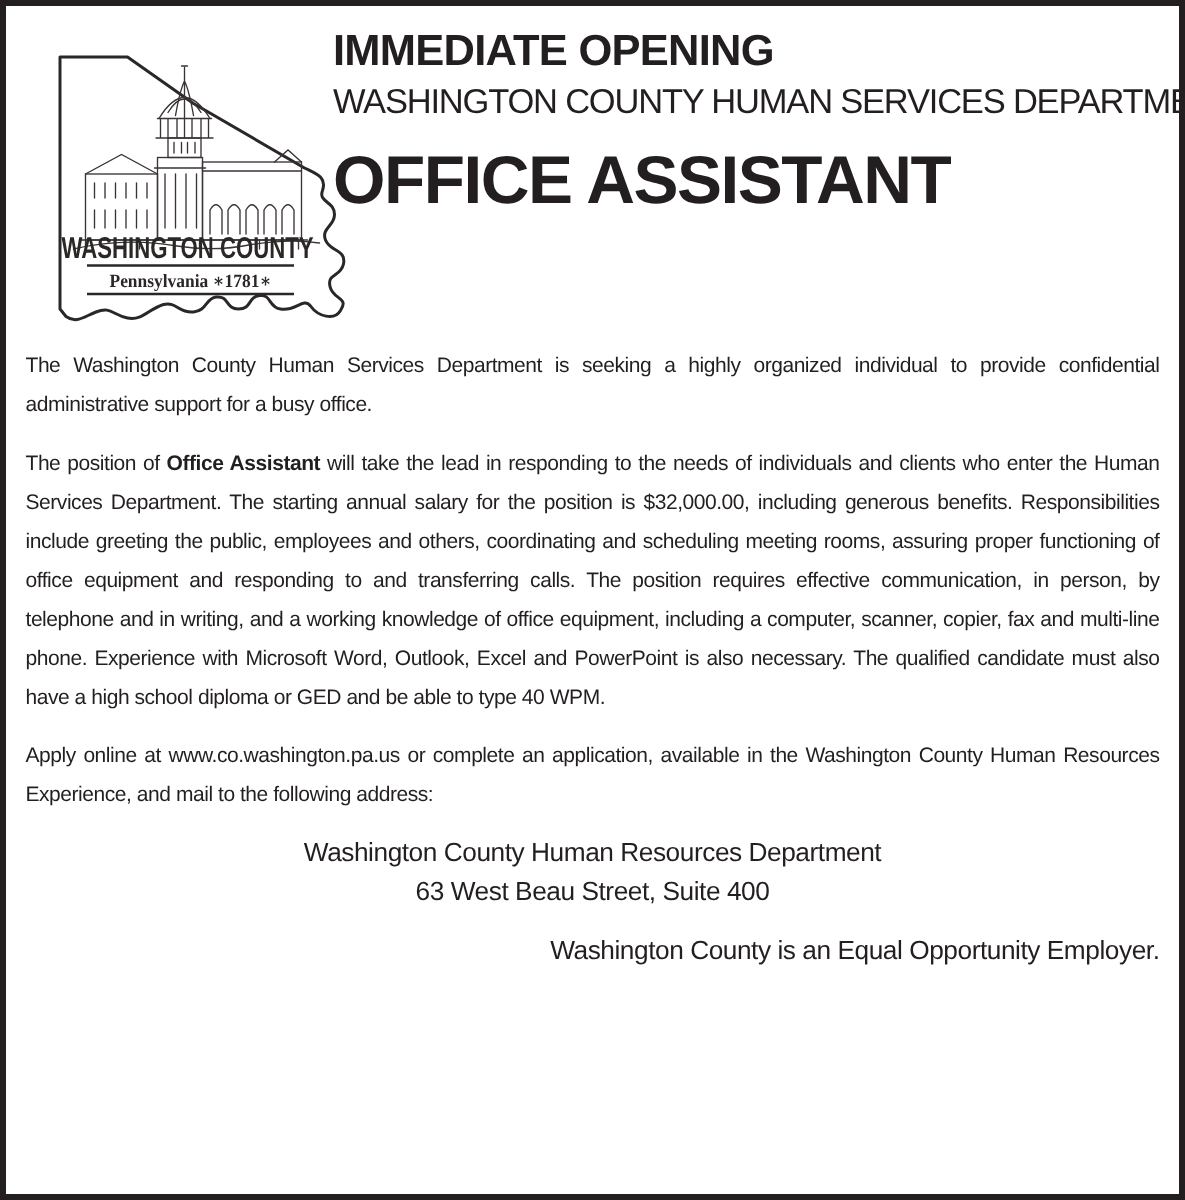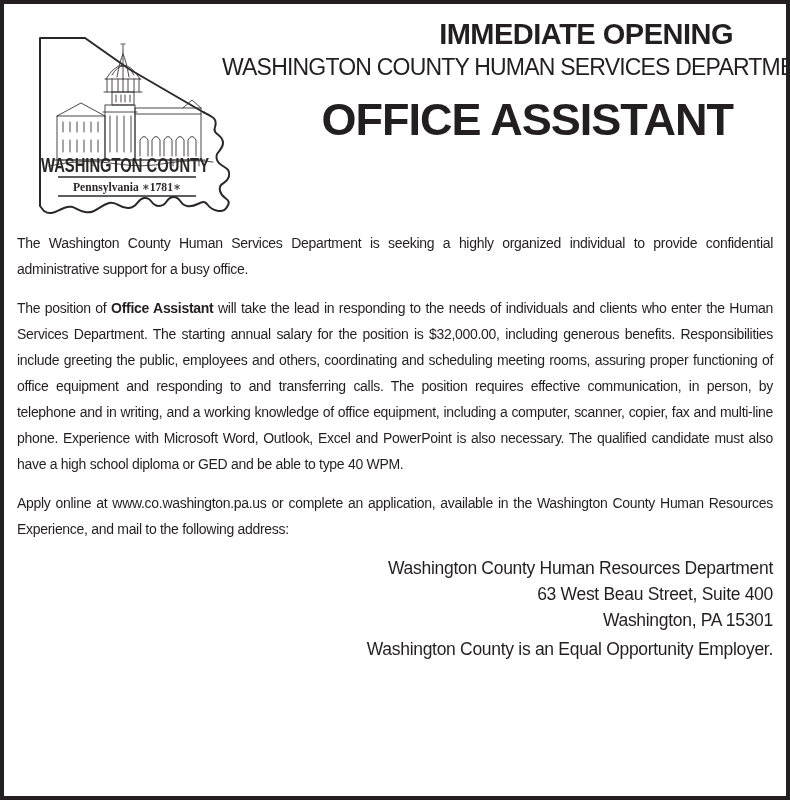--- a/index.html
+++ b/index.html
@@ -11,21 +11,21 @@
     border: 4px solid #231f20;
     padding: 0 13px;
     overflow: hidden;
     color: #231f20;
     font-family: "Liberation Sans", "DejaVu Sans", sans-serif;
     position: relative;
   }
   .header { position: relative; height: 212px; }
   .logo { position: absolute; left: 16px; top: 6px; width: 218px; height: 205px; }
   .logo svg { display: block; }
-  .header-text { margin-left: 205px; margin-right: 40px; text-align: right; }
+  .header-text { margin-left: 205px; margin-right: 40px; text-align: left; }
   .h-immediate {
     margin-top: 14px;
     font-size: 29px;
     font-weight: bold;
     letter-spacing: -0.5px;
     line-height: 33px;
   }
   .h-dept {
     margin-top: 3px;
     font-size: 23px;
@@ -43,25 +43,25 @@
   }
   .body-text p {
     margin: 0 0 13px 0;
     font-size: 14px;
     line-height: 26px;
     letter-spacing: -0.3px;
     text-align: justify;
   }
   .body-text p b { letter-spacing: -0.3px; }
   .address {
-    text-align: right;
+    text-align: center;
     font-size: 17.5px;
     line-height: 26px;
     letter-spacing: -0.3px;
-    margin-bottom: 3px;
+    margin-bottom: 13px;
   }
   .eoe {
     text-align: right;
     font-size: 17.5px;
     line-height: 26px;
     letter-spacing: -0.3px;
   }
   .seal-county-name {
     font-family: "Liberation Sans", "DejaVu Sans", sans-serif;
     font-weight: bold;
@@ -153,19 +153,18 @@
     <p>The Washington County Human Services Department is seeking a highly organized individual to provide confidential administrative support for a busy office.</p>
 
     <p><span>The position of </span><b>Office Assistant</b><span> will take the lead in responding to the needs of individuals and clients who enter the Human Services Department. The starting annual salary for the position is $32,000.00, including generous benefits.  Responsibilities include greeting the public, employees and others, coordinating and scheduling meeting rooms, assuring proper functioning of office equipment and responding to and transferring calls.  The position requires effective communication, in person, by telephone and in writing, and a working knowledge of office equipment, including a computer, scanner, copier, fax and multi-line phone.  Experience with Microsoft Word, Outlook, Excel and PowerPoint is also necessary. The qualified candidate must also have a high school diploma or GED and be able to type 40 WPM.</span></p>
 
 
     <p>Apply online at www.co.washington.pa.us or complete an application, available in the Washington County Human Resources Experience, and mail to the following address:</p>
 
     <div class="address">
       <div>Washington County Human Resources Department</div>
       <div>63 West Beau Street, Suite 400</div>
-      <div>Washington, PA 15301</div>
     </div>
 
     <div class="eoe">Washington County is an Equal Opportunity Employer.</div>
   </div>
 
 </div>
 
 </body></html>

